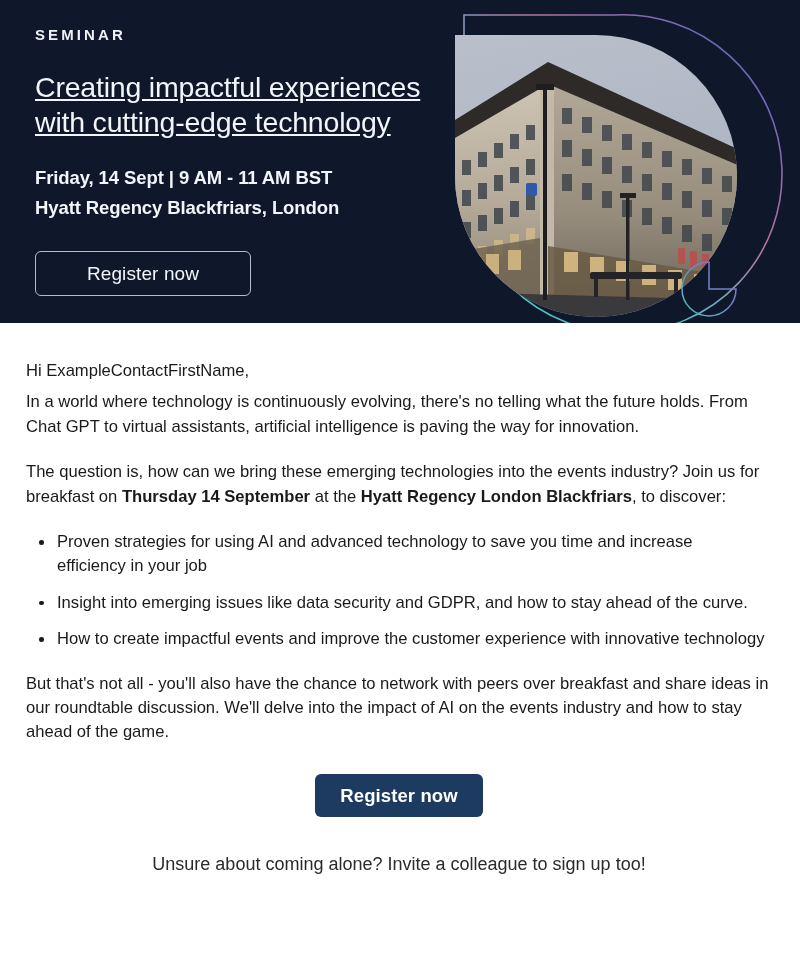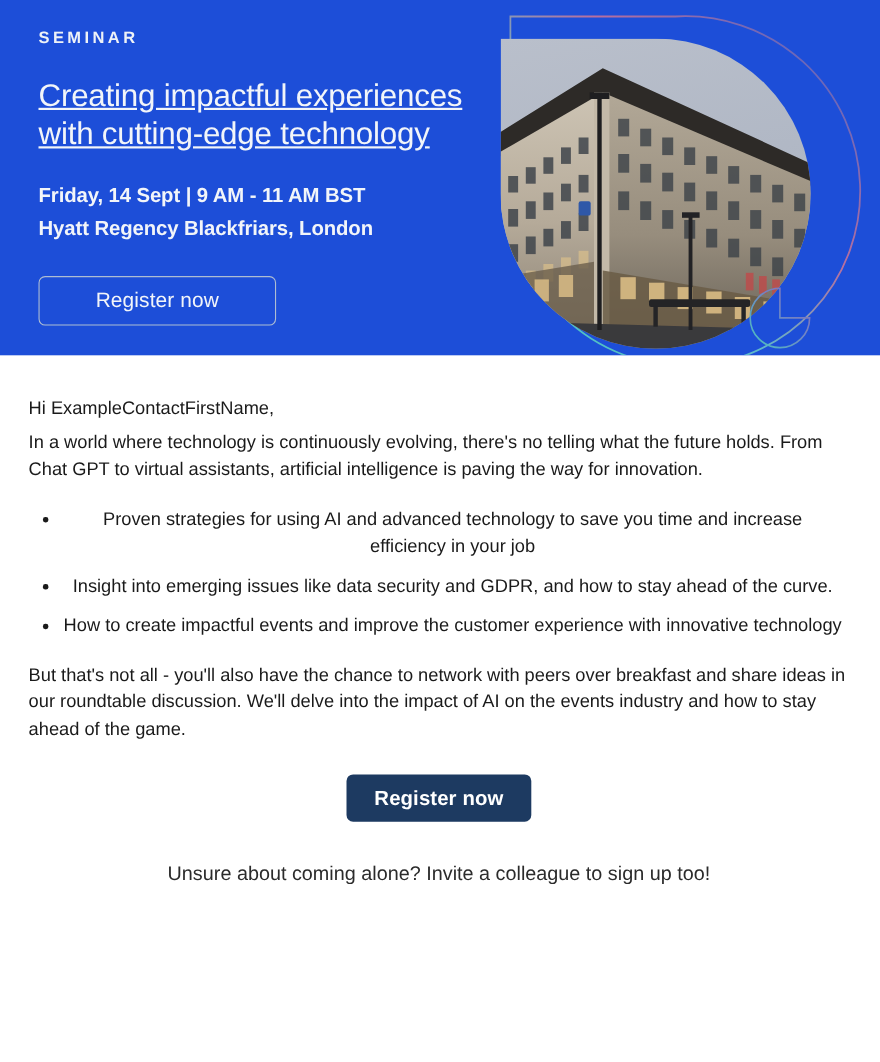--- a/index.html
+++ b/index.html
@@ -19,21 +19,21 @@
     height: 965px;
     position: relative;
     background: #ffffff;
   }
 
   
   .hero {
     position: relative;
     width: 800px;
     height: 323px;
-    background: #1d4ed8;
+    background: #0f172a;
     overflow: hidden;
   }
   .hero-inner {
     position: absolute;
     left: 35px;
     top: 0;
     width: 420px;
     height: 323px;
   }
   .eyebrow {
@@ -128,21 +128,20 @@
   }
   .content ul {
     margin: 0 0 20px 0;
     padding-left: 31px;
     list-style: none;
   }
   .content li {
     margin: 12px 0 12px 0;
     position: relative;
     padding-right: 6px;
-    text-align: center;
   }
   .content li:before {
     content: "";
     position: absolute;
     left: -18px;
     top: 10px;
     width: 4.5px;
     height: 4.5px;
     background: #1a1a1a;
     border-radius: 50%;
@@ -345,20 +344,21 @@
     </div>
   </div>
 
   <div class="body">
     <div class="content">
 
       <p class="greeting">Hi ExampleContactFirstName,</p>
 
       <p>In a world where technology is continuously evolving, there's no telling what the future holds. From Chat GPT to virtual assistants, artificial intelligence is paving the way for innovation.</p>
 
+      <p><span>The question is, how can we bring these emerging technologies into the events industry? Join us for breakfast on </span><span class="b">Thursday 14 September</span><span> at the </span><span class="b">Hyatt Regency London Blackfriars</span><span>, to discover:</span></p>
 
       <ul>
         <li>Proven strategies for using AI and advanced technology to save you time and increase efficiency in your job</li>
         <li>Insight into emerging issues like data security and GDPR, and how to stay ahead of the curve.</li>
         <li>How to create impactful events and improve the customer experience with innovative technology</li>
       </ul>
 
       <p>But that's not all - you'll also have the chance to network with peers over breakfast and share ideas in our roundtable discussion. We'll delve into the impact of AI on the events industry and how to stay ahead of the game.</p>
 
       <div class="cta-wrap">

